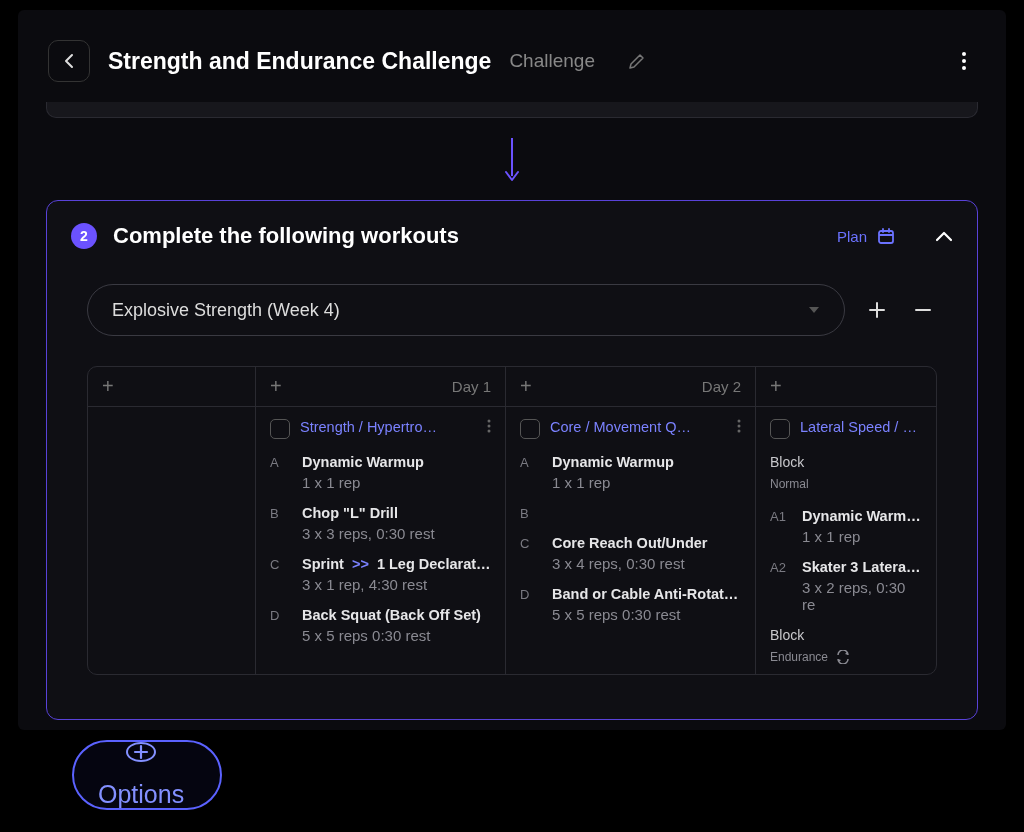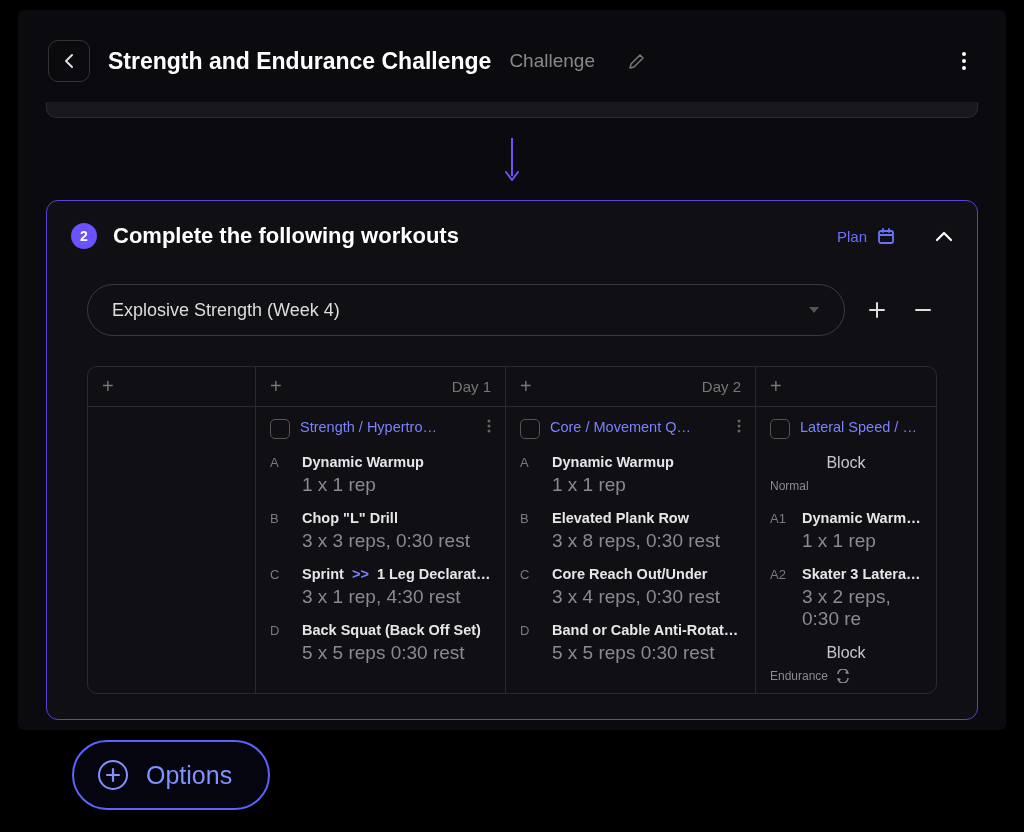--- a/index.html
+++ b/index.html
@@ -221,32 +221,31 @@
     .exercise .content { flex: 1; min-width: 0; }
     .exercise .name {
       font-size: 14.5px;
       font-weight: 700;
       color: #e6e6e8;
       white-space: nowrap;
       overflow: hidden;
       text-overflow: ellipsis;
     }
     .exercise .detail {
-      font-size: 19px;
+      font-size: 15px;
       color: #8a8a92;
       margin-top: 4px;
     }
     .combo .primary { color: #e6e6e8; }
     .combo .arrow { color: #7b82ff; margin: 0 4px; }
     .combo .secondary { color: #e6e6e8; }
     .block-row {
       padding: 7px 14px;
-      font-size: 16px;
+      font-size: 14px;
       color: #c8c8cc;
-      text-align: center;
     }
     .block-sub {
       padding: 0 14px 10px;
       font-size: 12px;
       color: #8a8a92;
       display: flex;
       align-items: center;
       gap: 8px;
     }
     .options-btn {
@@ -255,20 +254,21 @@
       bottom: 22px;
       height: 70px;
       padding: 0 36px 0 24px;
       border: 2px solid #5b62ff;
       border-radius: 40px;
       background: #050510;
       display: flex;
       align-items: center;
       gap: 18px;
       cursor: pointer;
+      flex-direction: column;
     }
     .options-btn .plus-circle {
       width: 30px;
       height: 30px;
       border: 2.5px solid #8390ff;
       border-radius: 50%;
       display: flex;
       align-items: center;
       justify-content: center;
       color: #8390ff;
@@ -430,24 +430,20 @@
         </div>
         <div class="exercise">
           <div class="lbl">A</div>
           <div class="content">
             <div class="name">Dynamic Warmup</div>
             <div class="detail">1 x 1 rep</div>
           </div>
         </div>
         <div class="exercise">
           <div class="lbl">B</div>
-          <div class="content">
-            <div class="name">Elevated Plank Row</div>
-            <div class="detail">3 x 8 reps,  0:30 rest</div>
-          </div>
         </div>
         <div class="exercise">
           <div class="lbl">C</div>
           <div class="content">
             <div class="name">Core Reach Out/Under</div>
             <div class="detail">3 x 4 reps,  0:30 rest</div>
           </div>
         </div>
         <div class="exercise">
           <div class="lbl">D</div>

